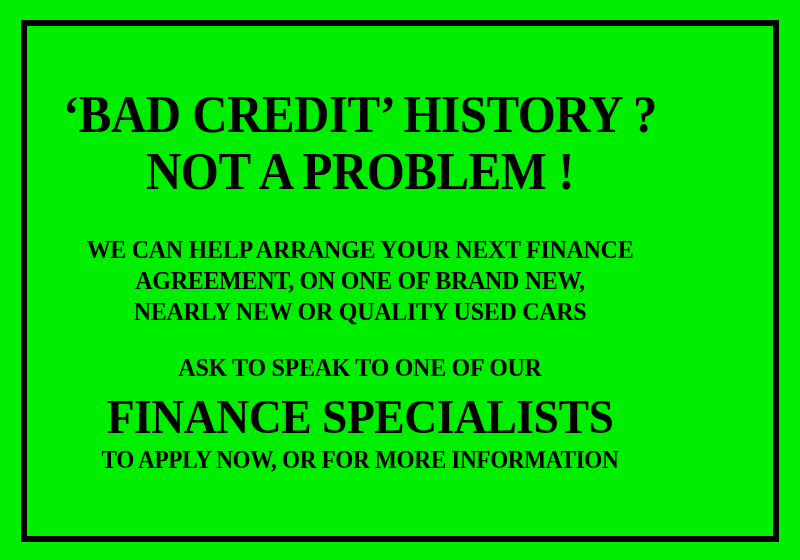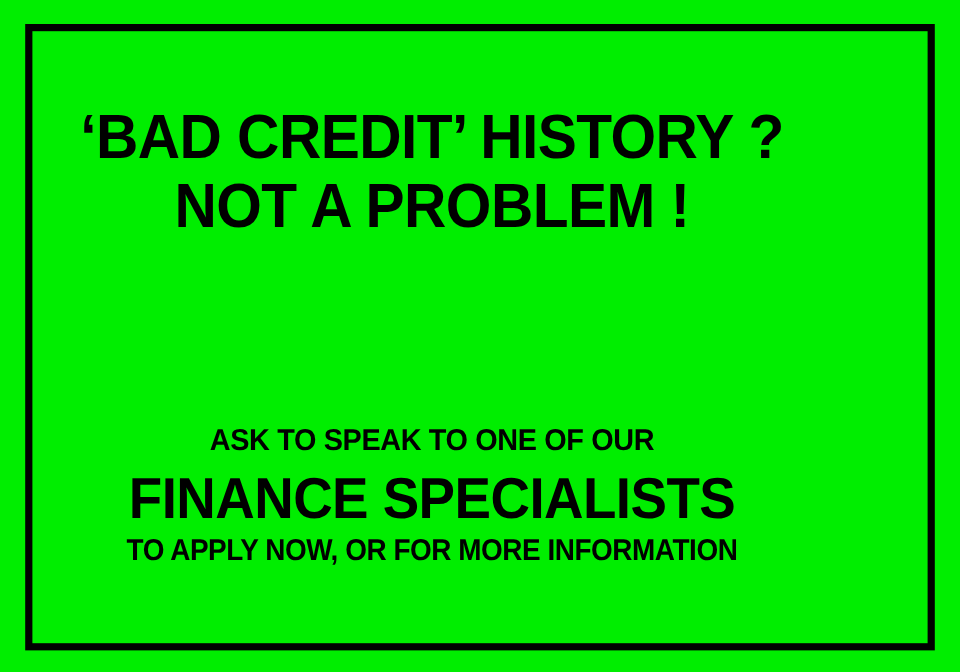--- a/index.html
+++ b/index.html
@@ -36,20 +36,21 @@
 
   .content {
     position: absolute;
     left: 27px;
     top: 26px;
     width: 666px;
     height: 510px;
     box-sizing: border-box;
     text-align: center;
     color: #000000;
+    font-family: Liberation Serif, serif;
   }
 
   .line {
     display: block;
     width: 100%;
     text-align: center;
     color: #000000;
     font-weight: bold;
     white-space: nowrap;
     line-height: 1.0;
@@ -131,20 +132,25 @@
 <div class="poster">
 
   <div class="frame"></div>
 
   <div class="content">
 
     <span class="line headline-1">‘BAD CREDIT’ HISTORY ?</span>
 
     <span class="line headline-2">NOT A PROBLEM !</span>
 
+    <div class="body-block">
+      <span class="line body-line">WE CAN HELP ARRANGE YOUR NEXT FINANCE</span>
+      <span class="line body-line">AGREEMENT, ON ONE OF BRAND NEW,</span>
+      <span class="line body-line">NEARLY NEW OR QUALITY USED CARS</span>
+    </div>
 
     <span class="line sub-line">ASK TO SPEAK TO ONE OF OUR</span>
 
     <span class="line feature-line">FINANCE SPECIALISTS</span>
 
     <span class="line footer-line">TO APPLY NOW, OR FOR MORE INFORMATION</span>
 
   </div>
 </div>
 

